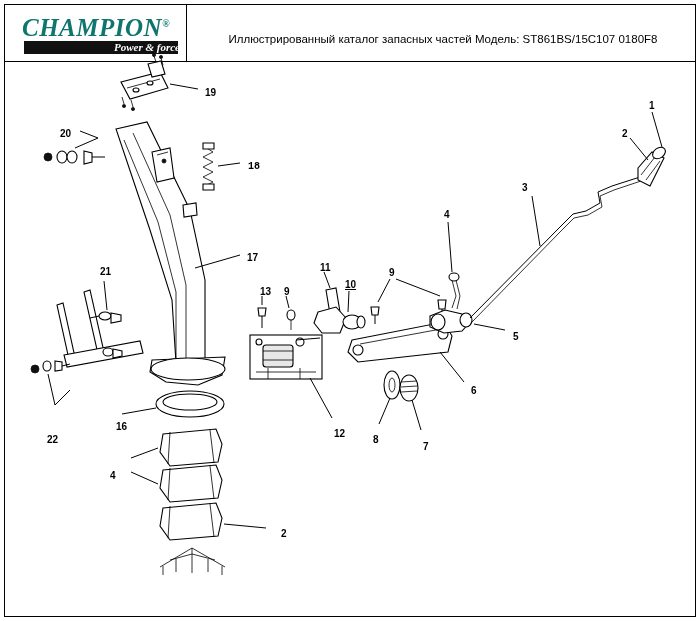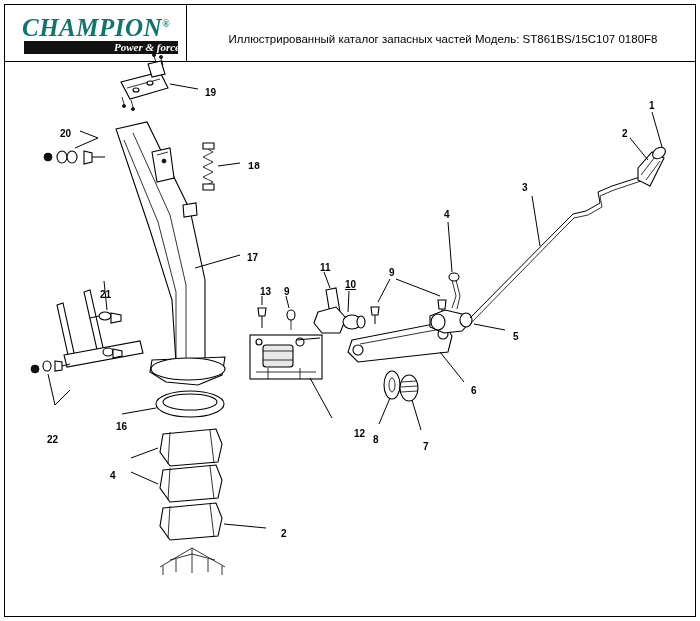--- a/index.html
+++ b/index.html
@@ -335,25 +335,25 @@
   <div class="callout" style="left:522px; top:182px;">3</div>
   <div class="callout" style="left:444px; top:209px;">4</div>
   <div class="callout" style="left:513px; top:331px;">5</div>
   <div class="callout" style="left:471px; top:385px;">6</div>
   <div class="callout" style="left:423px; top:441px;">7</div>
   <div class="callout" style="left:373px; top:434px;">8</div>
   <div class="callout" style="left:389px; top:267px;">9</div>
   <div class="callout" style="left:284px; top:286px;">9</div>
   <div class="callout" style="left:345px; top:279px;text-decoration:underline;">10</div>
   <div class="callout" style="left:320px; top:262px;">11</div>
-  <div class="callout" style="left:334px; top:428px;margin-left:20px;">12</div>
+  <div class="callout" style="left:334px; top:428px;">12</div>
   <div class="callout" style="left:260px; top:286px;">13</div>
   <div class="callout" style="left:281px; top:528px;">2</div>
   <div class="callout" style="left:110px; top:470px;">4</div>
   <div class="callout" style="left:116px; top:421px;">16</div>
   <div class="callout" style="left:247px; top:252px;">17</div>
   <div class="callout" style="left:248px; top:161px;font-family:Liberation Mono, monospace;">18</div>
   <div class="callout" style="left:205px; top:87px;">19</div>
   <div class="callout" style="left:60px;  top:128px;">20</div>
-  <div class="callout" style="left:100px; top:266px;margin-top:23px;">21</div>
+  <div class="callout" style="left:100px; top:266px;">21</div>
   <div class="callout" style="left:47px;  top:434px;text-align:center;">22</div>
 
 </div>
 
 </body></html>

